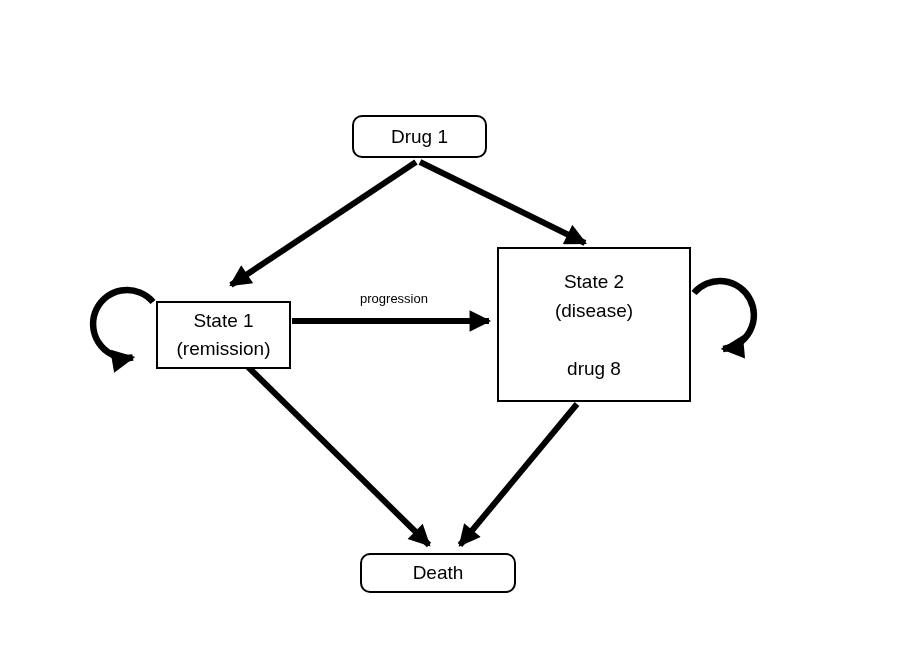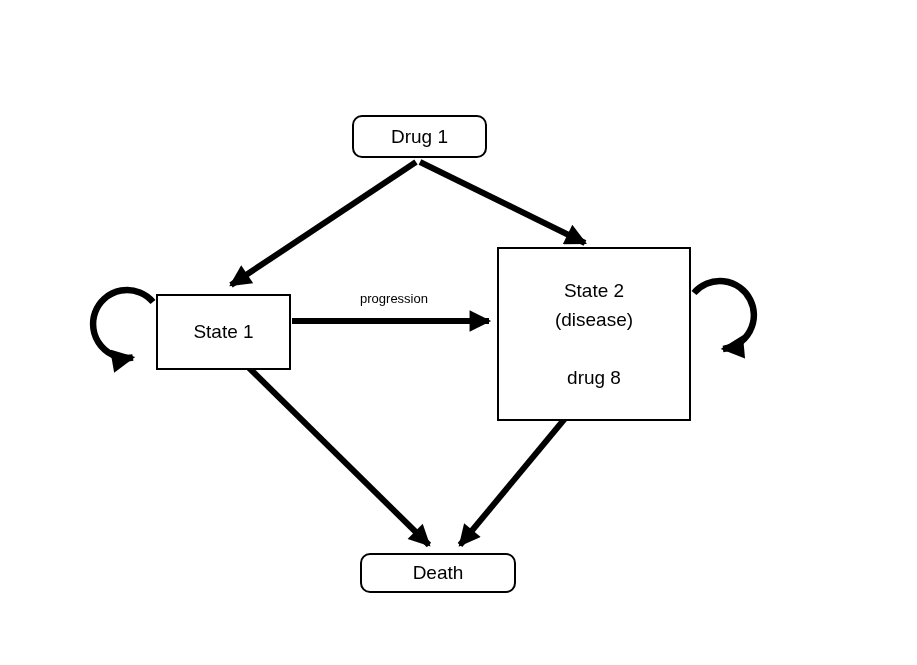--- a/index.html
+++ b/index.html
@@ -32,22 +32,22 @@
     display: flex;
     flex-direction: column;
     align-items: center;
     justify-content: center;
     text-align: center;
     font-size: 19px;
     z-index: 2;
   }
   .node.rounded { border-radius: 10px; }
   .node-drug1  { left: 352px; top: 115px; width: 135px; height: 43px; }
-  .node-state1 { left: 156px; top: 294px; width: 135px; height: 76px; }
-  .node-state2 { left: 497px; top: 247px; width: 194px; height: 174px; }
+  .node-state1 { left: 156px; top: 301px; width: 135px; height: 68px; }
+  .node-state2 { left: 497px; top: 247px; width: 194px; height: 155px; }
   .node-death  { left: 360px; top: 553px; width: 156px; height: 40px; }
   .node-state1 .line { height: 28px; line-height: 28px; }
   .node-state2 .line { height: 29px; line-height: 29px; }
   .edge-label {
     position: absolute;
     left: 314px;
     top: 286px;
     width: 160px;
     height: 26px;
     line-height: 26px;
@@ -82,20 +82,21 @@
 
     <path d="M 694 293 A 34 34 0 1 1 723 348.9" stroke="#000000" stroke-width="6.5" fill="none" marker-end="url(#ah)"></path>
   </svg>
 
   <div class="node rounded node-drug1">
     <span>Drug 1</span>
   </div>
 
   <div class="node node-state1">
     <div class="line">State 1</div>
+    <div class="line">(remission)</div>
   </div>
 
   <div class="node node-state2">
     <div class="line">State 2</div>
     <div class="line">(disease)</div>
     <div class="line"></div>
     <div class="line">drug 8</div>
   </div>
 
   <div class="node rounded node-death">

